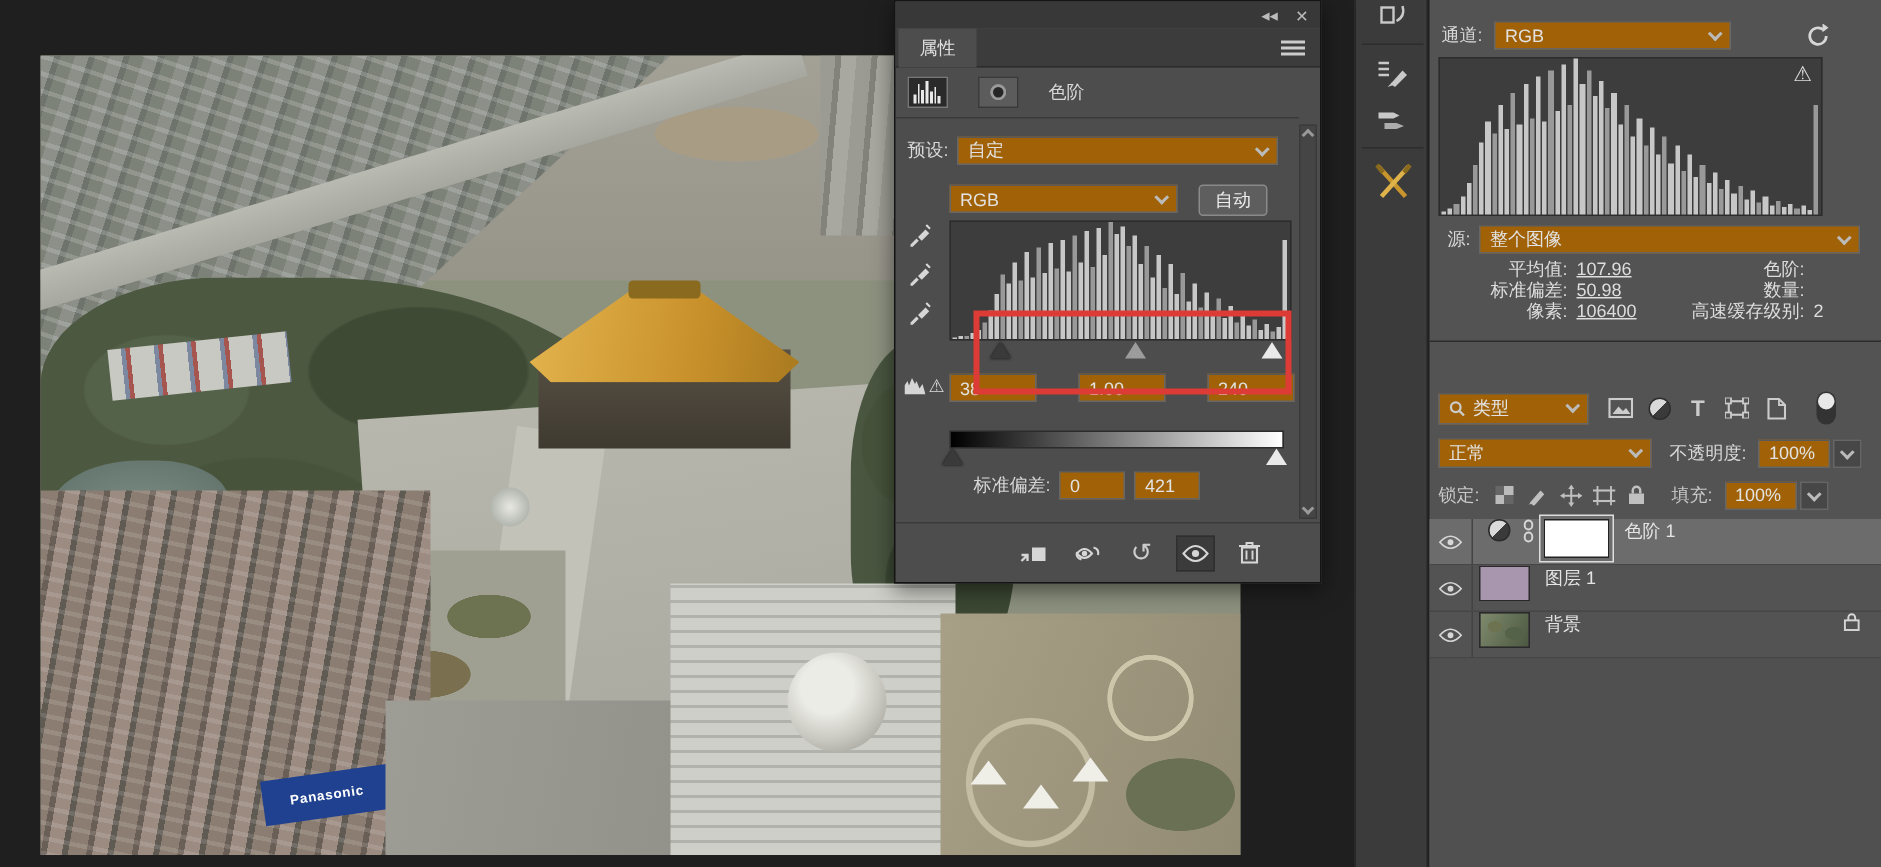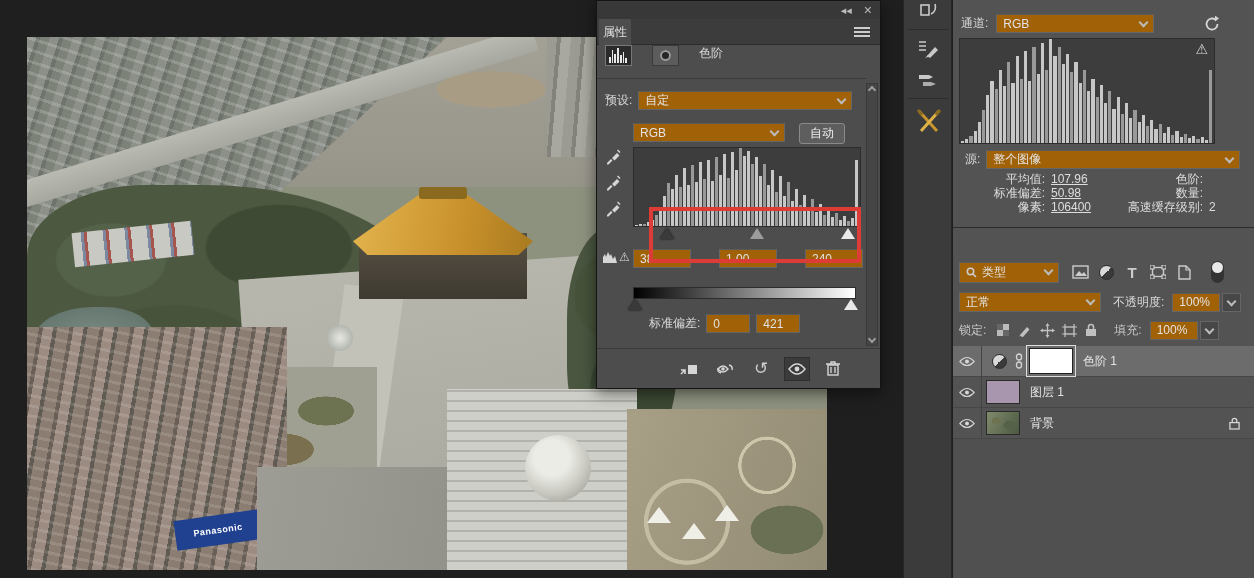--- a/index.html
+++ b/index.html
@@ -74,23 +74,23 @@
   .bars{display:flex;align-items:flex-end;height:100%;padding:0 1px;}
   .bars i{flex:1 1 auto;margin-right:1px;background:#c7c7c7;min-width:1px;}
   .bars i:nth-child(3n){background:#999;}
   .tri{width:0;height:0;border-left:7px solid transparent;border-right:7px solid transparent;position:absolute;}
   .eye-svg{display:block;}
 
   
   #props{left:596px;top:0;width:285px;height:389px;background:#4d4d4d;border:1px solid #141414;box-shadow:0 4px 14px rgba(0,0,0,.5);}
   .fp-titlebar{position:absolute;left:0;top:0;right:0;height:18px;background:#383838;display:flex;justify-content:flex-end;align-items:center;gap:12px;padding:0 8px;color:#bbb;font-size:11px;}
   .fp-tabs{position:absolute;left:0;top:18px;right:0;height:26px;background:#3c3c3c;border-bottom:1px solid #2c2c2c;}
-  .fp-tab{position:absolute;left:2px;top:0;height:26px;padding:0 4px;background:#4d4d4d;display:flex;align-items:center;color:#e0e0e0;}
+  .fp-tab{position:absolute;left:2px;top:0;height:26px;padding:0 14px;background:#4d4d4d;display:flex;align-items:center;color:#e0e0e0;}
   .fp-menu{position:absolute;right:10px;top:8px;}
-  .fp-header{position:absolute;left:0;top:44px;right:14px;height:34px;display:flex;gap:20px;padding-left:8px;border-bottom:1px solid #3a3a3a;}
+  .fp-header{position:absolute;left:0;top:44px;right:14px;height:34px;display:flex;align-items:center;gap:20px;padding-left:8px;border-bottom:1px solid #3a3a3a;}
   .adj-iconbox{width:27px;height:21px;background:#2a2a2a;border:1px solid #777;display:flex;align-items:flex-end;justify-content:center;padding:2px;}
   .adj-iconbox .bars i{background:#e8e8e8;}
   .mask-iconbox{width:27px;height:21px;background:#5c5c5c;border:1px solid #3a3a3a;display:flex;align-items:center;justify-content:center;}
   .mask-iconbox span{width:11px;height:11px;border-radius:50%;background:#262626;box-shadow:inset 0 0 0 2px #9a9a9a;}
   .row-preset{position:absolute;left:8px;top:90px;display:flex;align-items:center;gap:6px;}
   .dd{height:19px;}
   .row-rgb{position:absolute;left:36px;top:122px;display:flex;gap:14px;}
   .btn-auto{height:21px;padding:0 10px;background:#5e5e5e;border:1px solid #8a8a8a;border-radius:3px;color:#eee;display:flex;align-items:center;}
   .droppers{position:absolute;left:8px;top:148px;display:flex;flex-direction:column;gap:10px;}
   .hist-box{position:absolute;left:36px;top:146px;width:228px;height:80px;background:#3d3d3d;border:1px solid #2c2c2c;}
@@ -144,21 +144,21 @@
   .toggle-pill{width:13px;height:22px;border-radius:7px;background:#333;margin-left:14px;position:relative;}
   .toggle-pill b{position:absolute;left:1px;top:1px;width:11px;height:11px;border-radius:50%;background:#e8e8e8;}
   .lp-blend{position:absolute;left:0;top:62px;width:100%;height:24px;display:flex;align-items:center;}
   .blend-dd{margin-left:6px;width:142px;height:20px;}
   .lp-lock{position:absolute;left:0;top:90px;width:100%;height:24px;display:flex;align-items:center;color:#c9c9c9;}
   .lock-ic{width:22px;display:flex;justify-content:center;color:#c0c0c0;}
   .checker{width:12px;height:12px;background:conic-gradient(#bbb 0 25%,#666 0 50%,#bbb 0 75%,#666 0);}
   .opacity-box{width:48px;height:19px;margin-left:8px;}
   .chev-btn{width:19px;height:19px;background:#474747;border:1px solid #666;margin-left:2px;display:flex;align-items:center;justify-content:center;}
   .chev-btn .chev{margin:0 0 2px 0;}
-  .layer-row{position:absolute;left:0;width:100%;height:31px;background:#535353;border-bottom:1px solid #464646;display:flex;align-items:center;}
+  .layer-row{position:absolute;left:0;width:100%;height:31px;background:#535353;border-bottom:1px solid #464646;display:flex;}
   .layer-row.selected{background:#6c6c6c;}
   .eye-cell{width:29px;height:100%;border-right:1px solid #434343;display:flex;align-items:center;justify-content:center;flex:0 0 auto;}
   .thumb-img{width:34px;height:24px;border:1px solid #2a2a2a;flex:0 0 auto;}
   .mask-thumb{width:44px;height:26px;background:#fff;border:1px solid #222;box-shadow:0 0 0 2px #6c6c6c,0 0 0 3px #dedede;margin-left:6px;flex:0 0 auto;}
   .half-circle{width:15px;height:15px;border-radius:50%;background:linear-gradient(135deg,#d9d9d9 50%,#3a3a3a 50%);border:1px solid #2c2c2c;flex:0 0 auto;}
   .layer-name{margin-left:10px;color:#e4e4e4;}
   .lock-badge{margin-left:auto;margin-right:14px;}
 </style>
 </head>
 <body>

